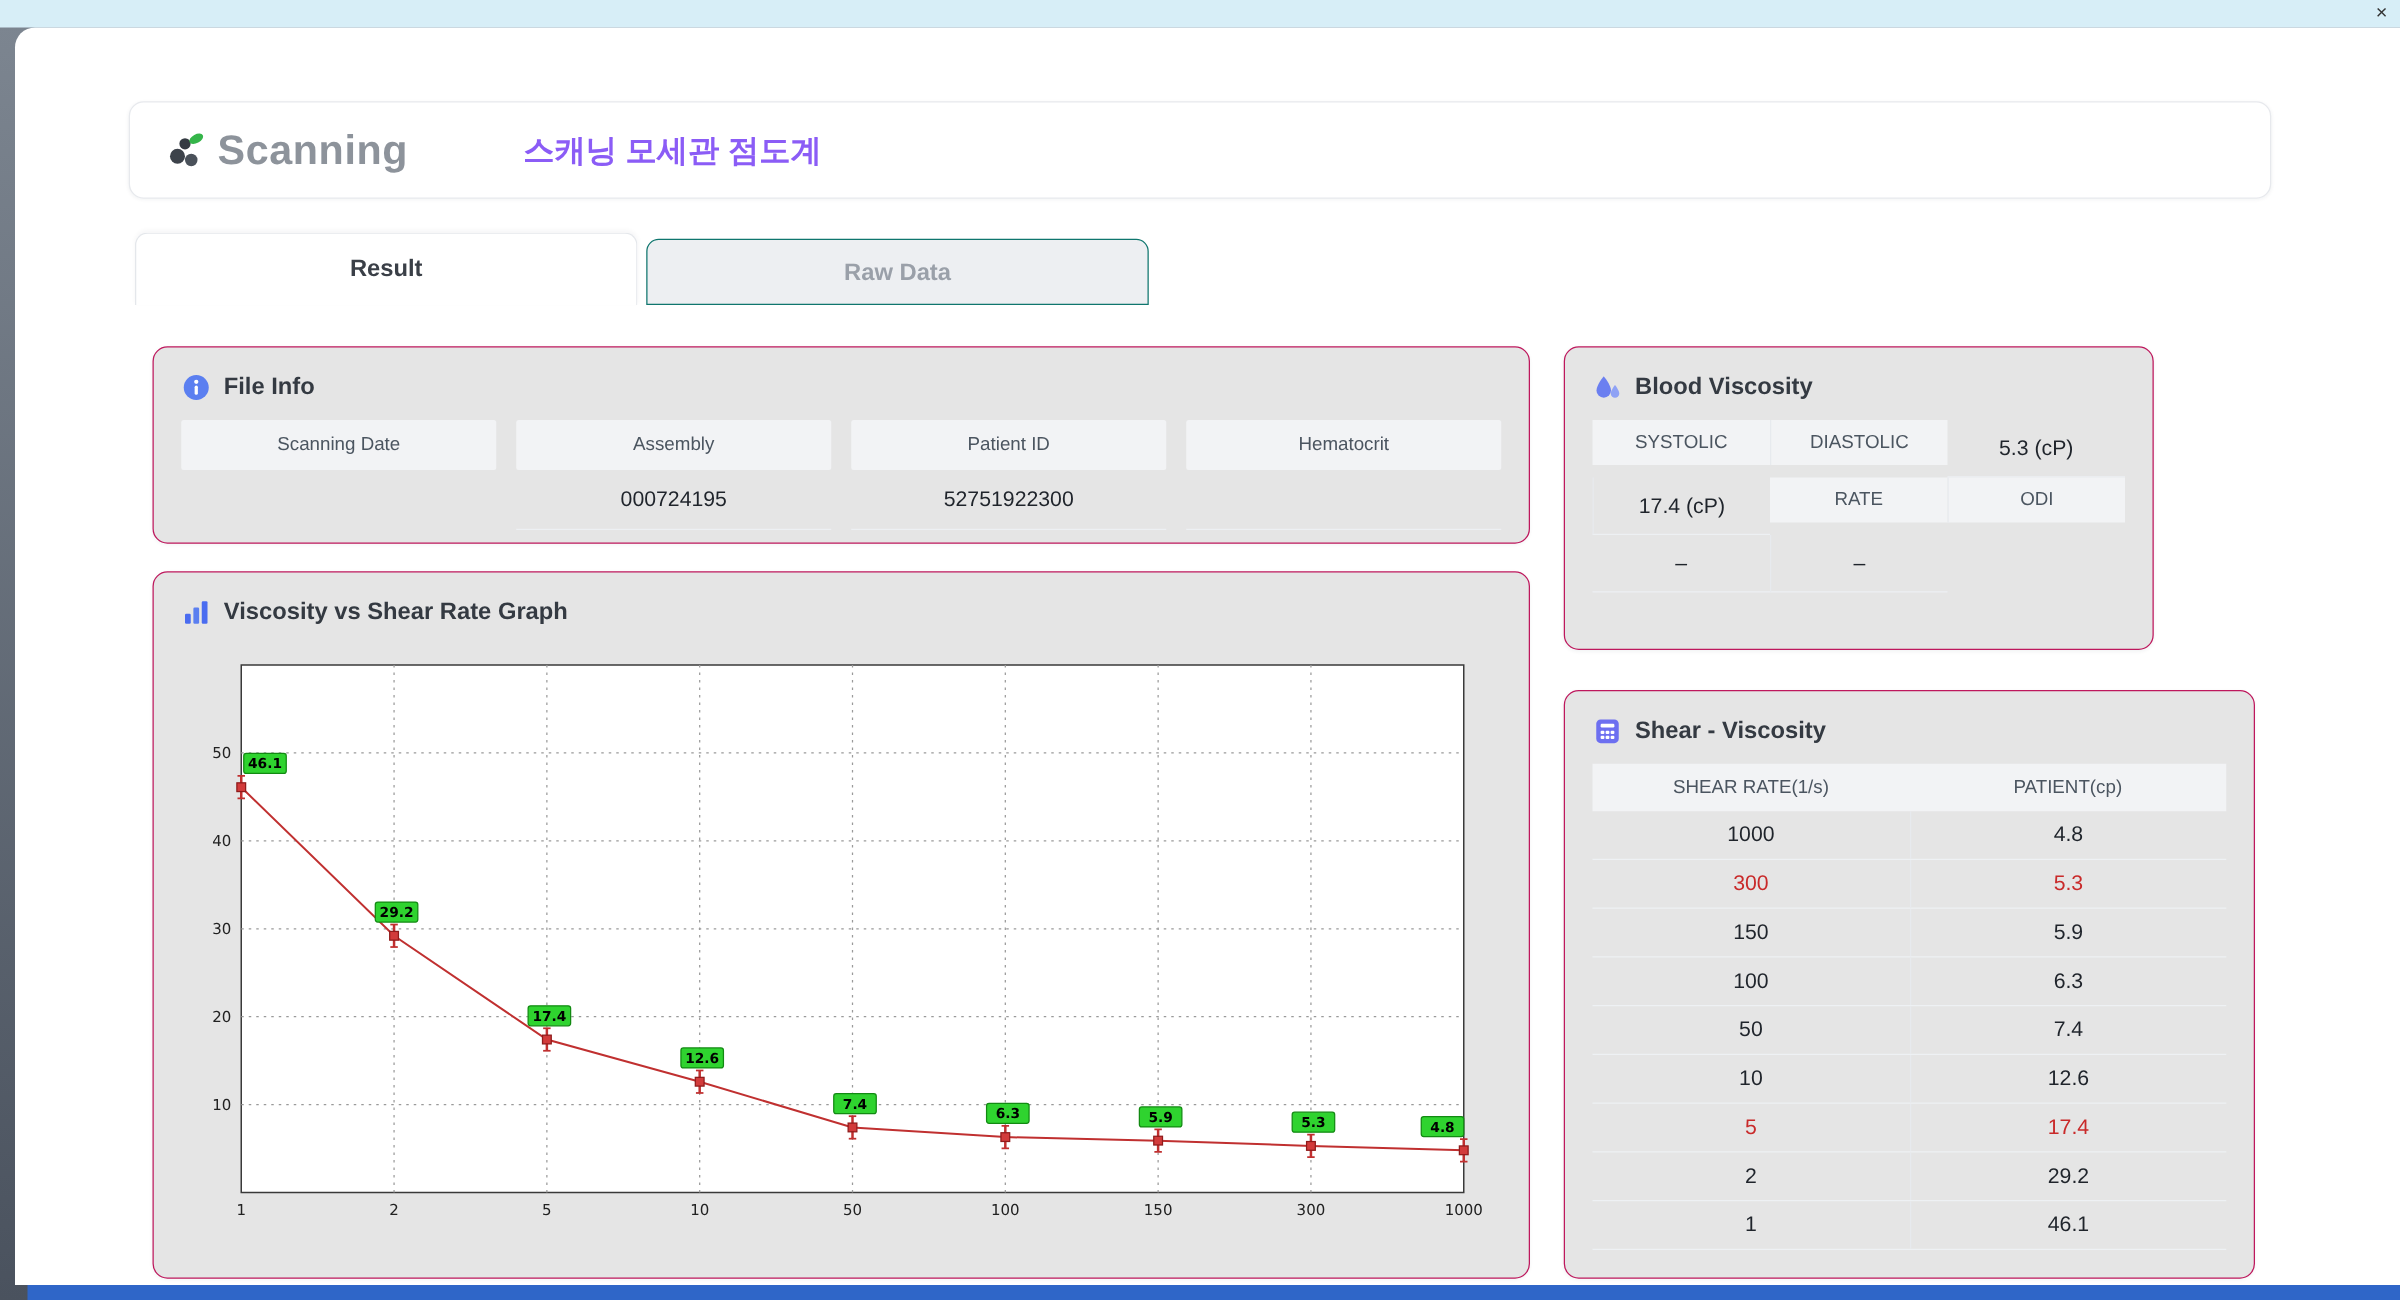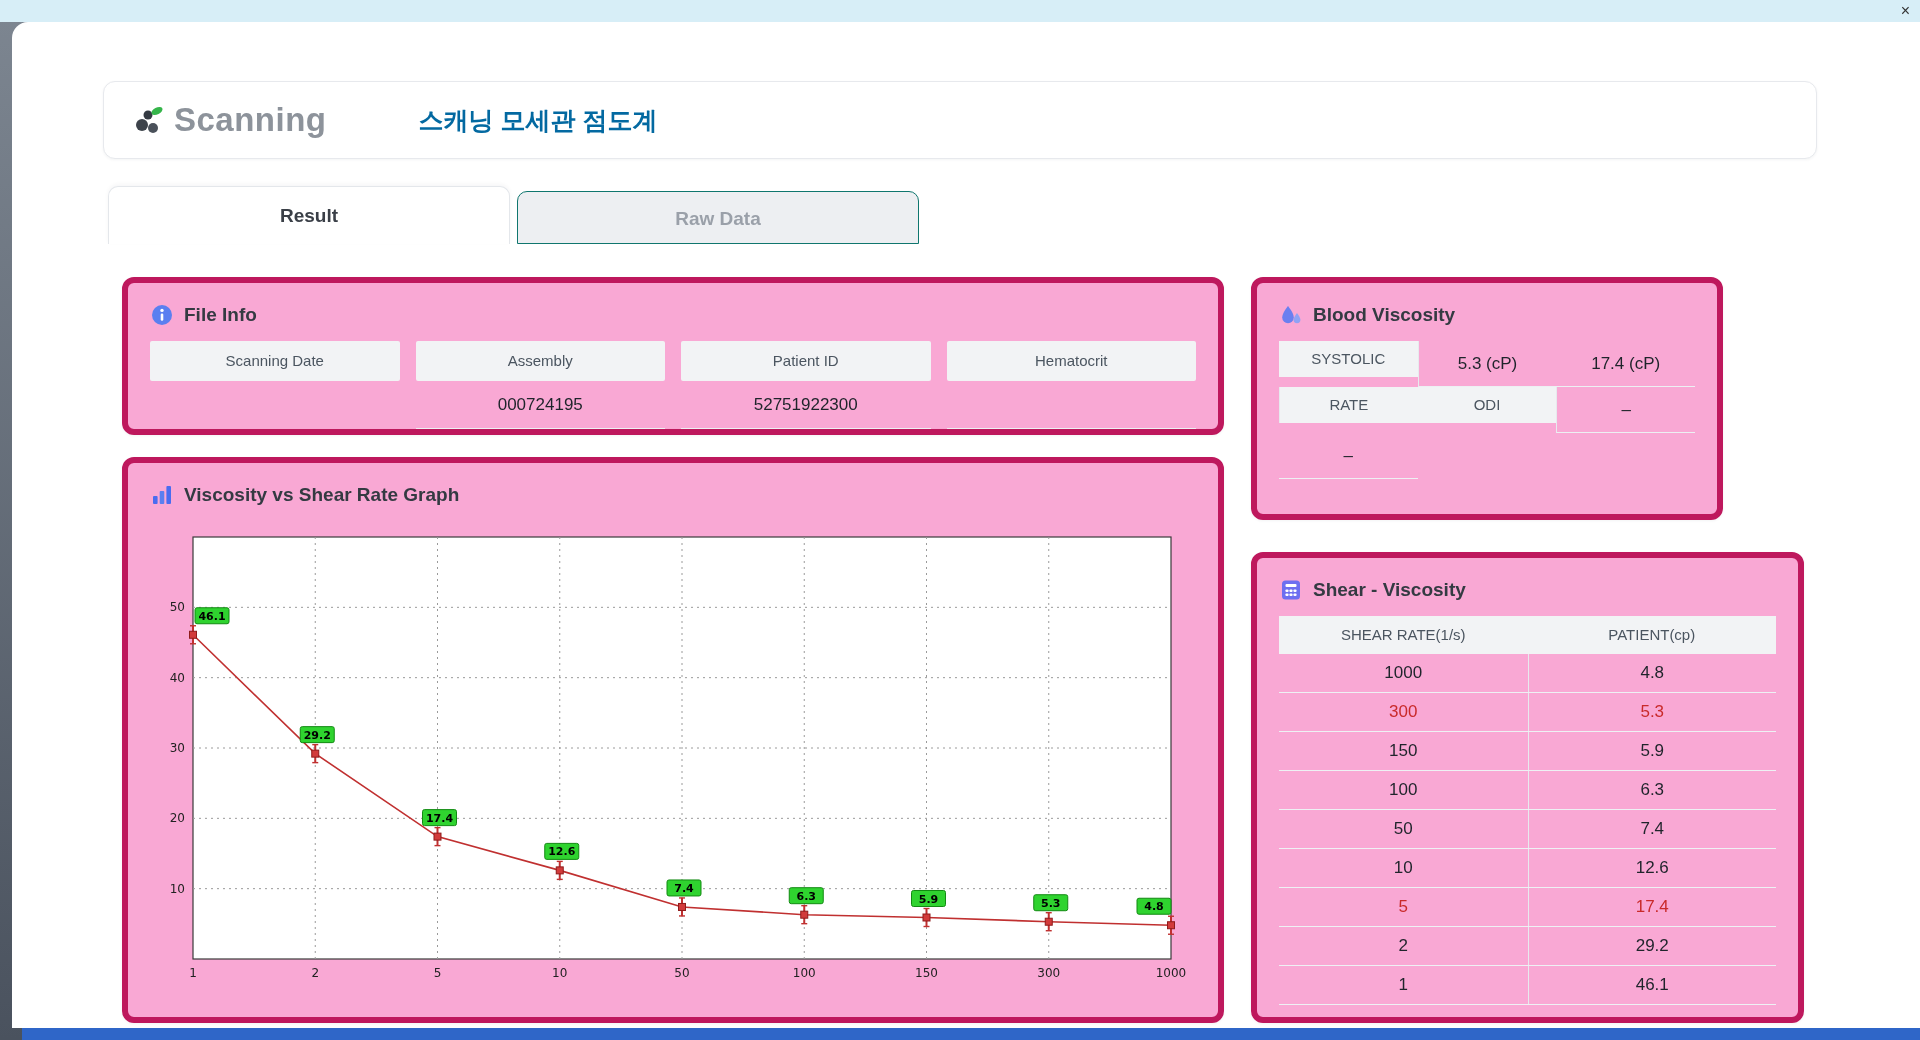--- a/index.html
+++ b/index.html
@@ -17,33 +17,33 @@
   .window { position:absolute; left:12px; top:22px; right:0; height:1006px;
     background:#ffffff; border-radius:16px 0 0 0; z-index:2; }
 
   
   .header-card { position:absolute; left:91px; top:59px; width:1714px; height:78px;
     border:1px solid #e7e9ed; border-radius:12px; background:#fff;
     box-shadow:0 1px 3px rgba(20,30,50,.05);
     display:flex; align-items:center; padding:0 28px; }
   .brand { display:flex; align-items:center; gap:8px; }
   .brand-text { font-size:33px; font-weight:700; color:#8d939b; letter-spacing:.5px; }
-  .app-title { margin-left:92px; font-size:25px; font-weight:700; color:#0369a1; }
+  .app-title { margin-left:92px; font-size:25px; font-weight:700; color:#8b5cf6; }
 
   
   .tabs { position:absolute; left:96px; top:164px; display:flex; align-items:flex-end; gap:7px; }
   .tab { width:402px; text-align:center; border-radius:10px 10px 0 0; cursor:pointer; }
   .tab-active { height:58px; line-height:58px; background:#fff; border:1px solid #e4e7eb;
     border-bottom:none; font-weight:700; font-size:19px; color:#3a3f47;
     box-shadow:0 -2px 4px rgba(20,30,50,.04); }
   .tab-inactive { height:53px; line-height:53px; background:#edeff2; border:1px solid #0f766e;
     font-weight:600; font-size:19px; color:#9aa0a9; }
 
   
-  .card { position:absolute; background:#f9a8d4; border:6px solid #be185d; border-radius:12px;
+  .card { position:absolute; background:#e5e5e5; border:1px solid #be185d; border-radius:12px;
     box-shadow:0 1px 3px rgba(20,30,50,.05); padding:20px 22px; }
   .card-title-row { display:flex; align-items:center; gap:10px; margin-bottom:14px; }
   .card-title { font-size:19px; font-weight:700; color:#343a42; }
   .icon-badge { width:24px; height:24px; flex:0 0 24px; }
 
   #file-info-card { left:110px; top:255px; width:1102px; height:158px; }
   #graph-card     { left:110px; top:435px; width:1102px; height:566px; }
   #bv-card        { left:1239px; top:255px; width:472px; height:243px; }
   #shear-card     { left:1239px; top:530px; width:553px; height:471px; }
 
@@ -229,20 +229,21 @@
   <div class="card" id="bv-card">
     <div class="card-title-row">
       <svg class="icon-badge" viewBox="0 0 24 24">
         <path d="M9 3 C9 3 3.2 10 3.2 14.4 a5.8 5.8 0 0 0 11.6 0 C14.8 10 9 3 9 3 Z" fill="#6b7ff0"></path>
         <path d="M18 10 C18 10 14.6 14.2 14.6 16.8 a3.4 3.4 0 0 0 6.8 0 C21.4 14.2 18 10 18 10 Z" fill="#8fa2f5"></path>
       </svg>
       <span class="card-title">Blood Viscosity</span>
     </div>
     <div class="bv-grid">
       <div class="bv-head">SYSTOLIC</div>
+      <div class="bv-head">DIASTOLIC</div>
       <div class="bv-val">5.3 (cP)</div>
       <div class="bv-val">17.4 (cP)</div>
       <div class="bv-head">RATE</div>
       <div class="bv-head">ODI</div>
       <div class="bv-val">–</div>
       <div class="bv-val">–</div>
     </div>
   </div>
 
   <div class="card" id="shear-card">

